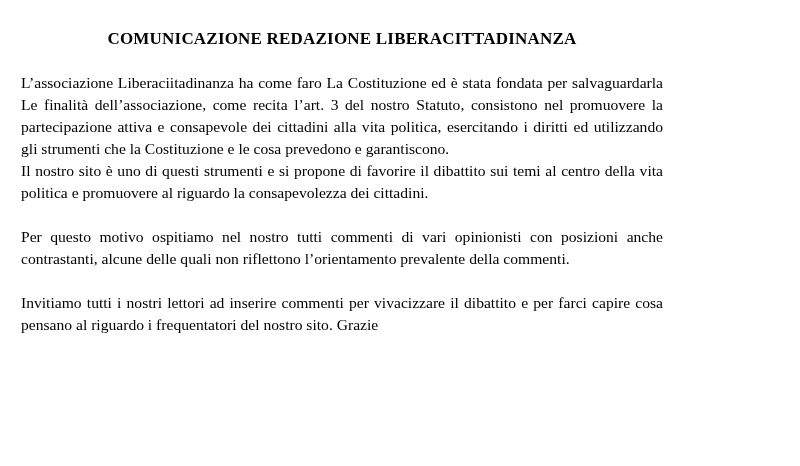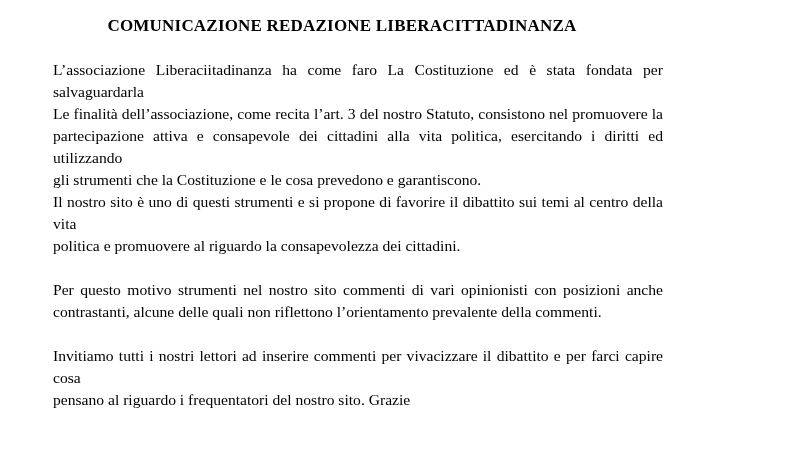--- a/index.html
+++ b/index.html
@@ -11,41 +11,40 @@
     height: 466px;
     background: #ffffff;
     overflow: hidden;
     font-family: "Liberation Serif", "DejaVu Serif", serif;
     color: #000000;
   }
   .page {
     box-sizing: border-box;
     width: 684px;
     height: 466px;
-    padding: 15px 21px 0 21px;
+    padding: 28px 21px 0 21px;
     background: #ffffff;
   }
   .title {
     font-size: 17px;
     line-height: 22px;
     font-weight: bold;
     text-align: center;
     letter-spacing: 0.2px;
     margin: 0 0 22px 0;
   }
   .paragraph {
     margin: 0;
   }
   .line {
     font-size: 15.6px;
     line-height: 22px;
     text-align: justify;
     text-align-last: justify;
     word-break: keep-all;
-    margin-left: 32px;
   }
   .line.last {
     text-align-last: left;
   }
   .spacer {
     height: 22px;
   }
 </style>
 </head>
 <body>
@@ -60,21 +59,21 @@
         <div class="line">Le finalità dell’associazione, come recita l’art. 3 del nostro Statuto, consistono nel promuovere la</div>
         <div class="line">partecipazione attiva e consapevole dei cittadini alla vita politica, esercitando i diritti ed utilizzando</div>
         <div class="line last">gli strumenti che la Costituzione e le cosa prevedono e garantiscono.</div>
       </div>
       <div class="paragraph">
         <div class="line">Il nostro sito è uno di questi strumenti e si propone di favorire il dibattito sui temi al centro della  vita</div>
         <div class="line last">politica e promuovere al riguardo la consapevolezza dei cittadini.</div>
       </div>
       <div class="spacer"></div>
       <div class="paragraph">
-        <div class="line">Per questo motivo strumenti nel nostro sito commenti di vari opinionisti con posizioni anche</div>
+        <div class="line">Per questo motivo ospitiamo nel nostro tutti commenti di vari opinionisti con posizioni anche</div>
         <div class="line last">contrastanti, alcune delle quali  non riflettono l’orientamento prevalente della commenti.</div>
       </div>
       <div class="spacer"></div>
       <div class="paragraph">
         <div class="line">Invitiamo tutti i nostri lettori ad inserire commenti per vivacizzare il dibattito e per farci capire cosa</div>
         <div class="line last">pensano al riguardo i frequentatori del nostro sito. Grazie</div>
       </div>
     </div>
 </div>
 

